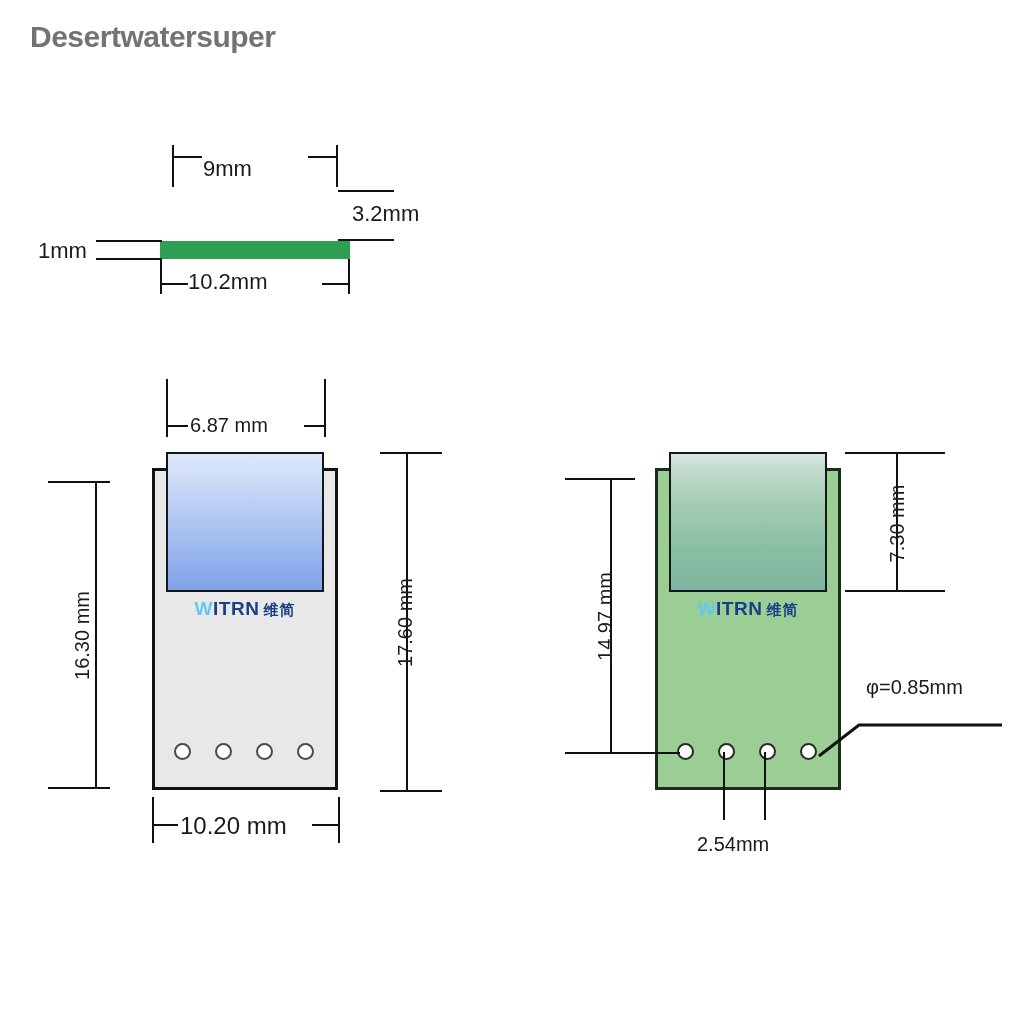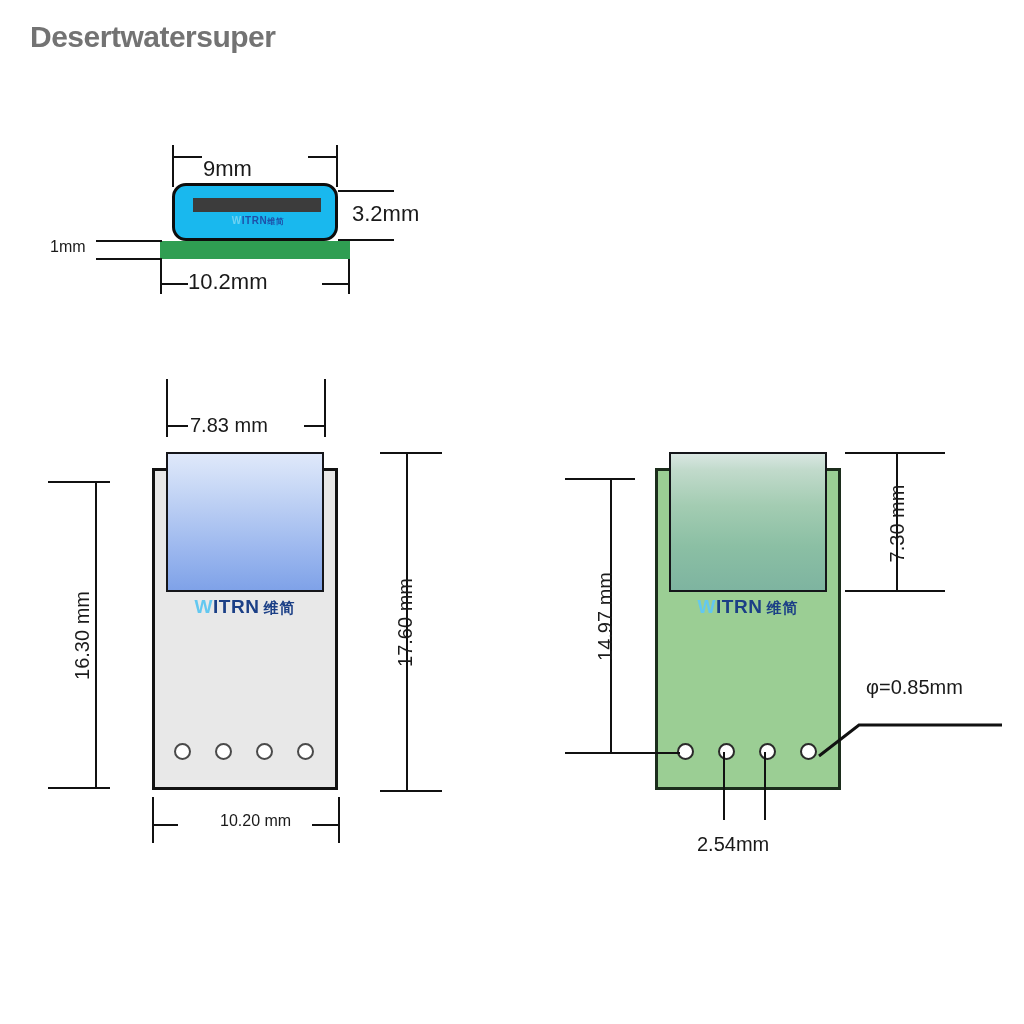--- a/index.html
+++ b/index.html
@@ -134,21 +134,21 @@
     left: 669px; top: 595px;
     width: 158px;
     text-align: center;
   }
 
   
   .logo {
     font-size: 19px;
     font-weight: bold;
     letter-spacing: 0.5px;
-    line-height: 23px;
+    line-height: 28px;
     white-space: nowrap;
     color: #1b3f86;
   }
   .logo .w { color: #63c8f0; }
   .logo .cn {
     color: #1b3f86;
     font-size: 15px;
     font-family: "DejaVu Sans", sans-serif;
     margin-left: 4px;
     letter-spacing: 1px;
@@ -171,51 +171,45 @@
 <div id="watermark">Desertwatersuper</div>
 
 <div id="sideview">
 
   <div class="line vline" style="left:172px; top:145px; height:42px;"></div>
   <div class="line vline" style="left:336px; top:145px; height:42px;"></div>
   <div class="line hline" style="left:172px; top:156px; width:30px;"></div>
   <div class="line hline" style="left:308px; top:156px; width:30px;"></div>
   <div class="dimtext" style="left:203px; top:156px; font-size:22px;">9mm</div>
 
-  <div id="side-body">
-    <div id="side-slot"></div>
-    <div id="side-logo">
-      <span class="w">W</span><span>ITRN</span><span class="cn">维简</span>
-    </div>
-  </div>
 
   <div id="side-green"></div>
 
   <div class="line hline" style="left:338px; top:190px; width:56px;"></div>
   <div class="line hline" style="left:338px; top:239px; width:56px;"></div>
   <div class="dimtext" style="left:352px; top:201px; font-size:22px;">3.2mm</div>
 
   <div class="line hline" style="left:96px; top:240px; width:66px;"></div>
   <div class="line hline" style="left:96px; top:258px; width:66px;"></div>
-  <div class="dimtext" style="left:38px; top:238px; font-size:16px;margin-left:12px;">1mm</div>
+  <div class="dimtext" style="left:38px; top:238px; font-size:22px;">1mm</div>
 
   <div class="line vline" style="left:160px; top:259px; height:35px;"></div>
   <div class="line vline" style="left:348px; top:259px; height:35px;"></div>
   <div class="line hline" style="left:160px; top:283px; width:28px;"></div>
   <div class="line hline" style="left:322px; top:283px; width:28px;"></div>
   <div class="dimtext" style="left:188px; top:269px; font-size:22px;">10.2mm</div>
 </div>
 
 <div>
 
   <div class="line vline" style="left:166px; top:379px; height:58px;"></div>
   <div class="line vline" style="left:324px; top:379px; height:58px;"></div>
   <div class="line hline" style="left:166px; top:425px; width:22px;"></div>
   <div class="line hline" style="left:304px; top:425px; width:22px;"></div>
-  <div class="dimtext" style="left:190px; top:414px; font-size:20px;">7.83 mm</div>
+  <div class="dimtext" style="left:190px; top:414px; font-size:20px;">6.87 mm</div>
 
   <div id="blue-board" class="board-outer">
     <div class="hole" style="left:19px; top:272px;"></div>
     <div class="hole" style="left:60px; top:272px;"></div>
     <div class="hole" style="left:101px; top:272px;"></div>
     <div class="hole" style="left:142px; top:272px;"></div>
   </div>
 
   <div id="blue-screen"></div>
 
@@ -232,21 +226,21 @@
 
   <div class="line hline" style="left:380px; top:452px; width:62px;"></div>
   <div class="line hline" style="left:380px; top:790px; width:62px;"></div>
   <div class="line vline" style="left:406px; top:452px; height:338px;"></div>
   <div class="dimtext vtext" style="left:345px; top:611px; width:120px; text-align:center; font-size:20px;">17.60 mm</div>
 
   <div class="line vline" style="left:152px; top:797px; height:46px;"></div>
   <div class="line vline" style="left:338px; top:797px; height:46px;"></div>
   <div class="line hline" style="left:152px; top:824px; width:26px;"></div>
   <div class="line hline" style="left:312px; top:824px; width:26px;"></div>
-  <div class="dimtext" style="left:180px; top:812px; font-size:16px;margin-left:40px;">10.20 mm</div>
+  <div class="dimtext" style="left:180px; top:812px; font-size:24px;">10.20 mm</div>
 </div>
 
 <div>
 
   <div id="green-board" class="board-outer">
     <div class="hole green-hole" style="left:19px; top:272px;"></div>
     <div class="hole green-hole" style="left:60px; top:272px;"></div>
     <div class="hole green-hole" style="left:101px; top:272px;"></div>
     <div class="hole green-hole" style="left:142px; top:272px;"></div>
   </div>

